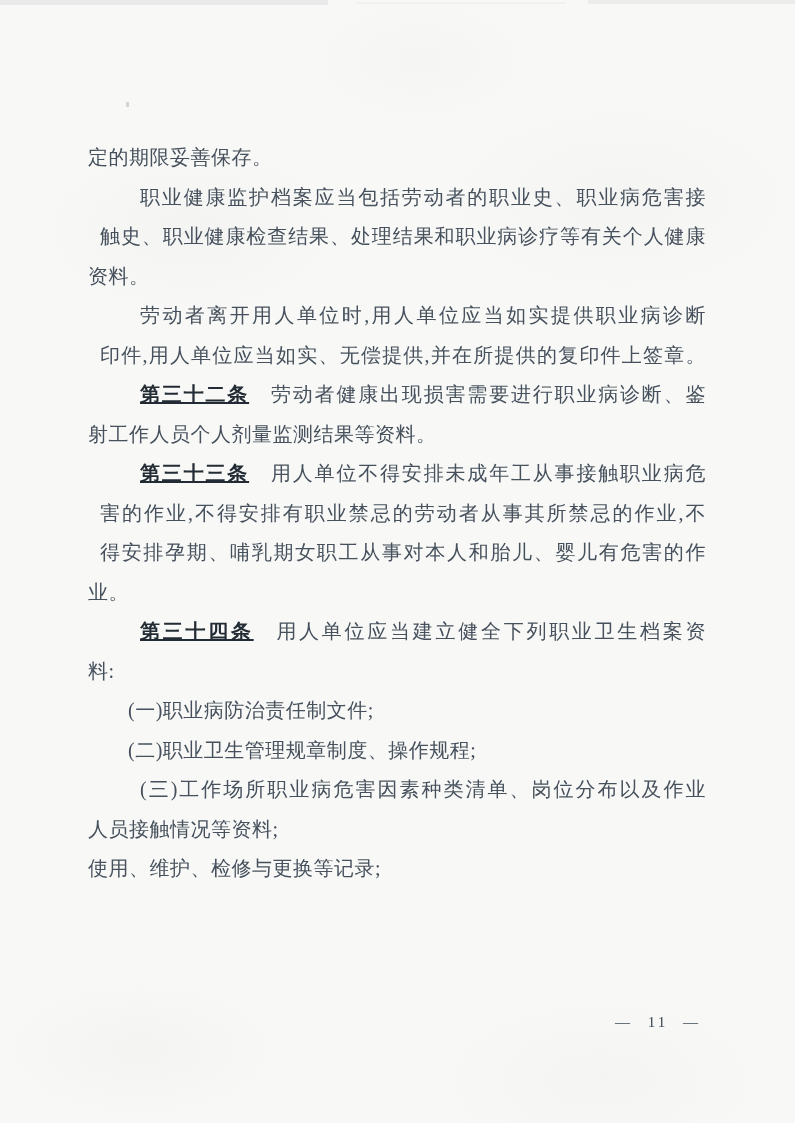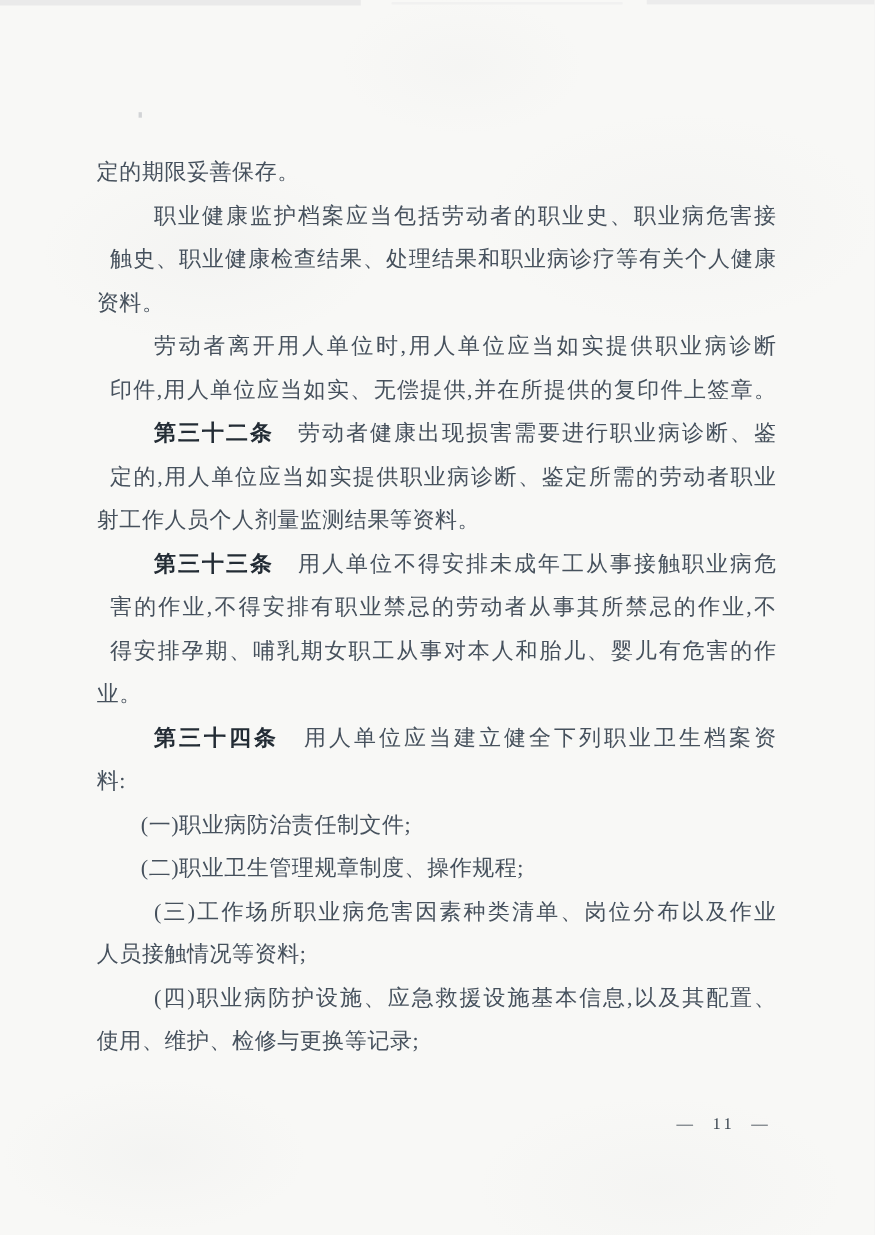--- a/index.html
+++ b/index.html
@@ -30,21 +30,21 @@
     position:absolute;left:88px;top:138px;width:618px;
     font-size:20px;color:#46515d;
     letter-spacing:0.5px;
   }
   .ln{
     height:39.5px;line-height:39.5px;
     white-space:normal;overflow:hidden;
   }
   .ind{text-indent:2em;}
   .j{text-align:justify;text-align-last:justify;text-justify:inter-character;margin-left:12px;}
-  .b{font-weight:bold;color:#232c35;}
+  .b{font-weight:bold;color:#232c35;text-decoration:underline;}
 
   .pagenum{
     position:absolute;right:122px;top:1014px;
     font-size:15px;color:#3c4751;letter-spacing:3px;word-spacing:8px;
     font-family:"Liberation Serif","DejaVu Serif",serif;
   }
 </style>
 </head>
 <body>
 
@@ -56,31 +56,29 @@
   <div class="speck"></div>
 
   <div class="textblock">
     <div class="ln">定的期限妥善保存。</div>
     <div class="ln ind j">职业健康监护档案应当包括劳动者的职业史、职业病危害接</div>
     <div class="ln j">触史、职业健康检查结果、处理结果和职业病诊疗等有关个人健康</div>
     <div class="ln">资料。</div>
     <div class="ln ind j">劳动者离开用人单位时,用人单位应当如实提供职业病诊断</div>
     <div class="ln j">印件,用人单位应当如实、无偿提供,并在所提供的复印件上签章。</div>
     <div class="ln ind j"><span class="b">第三十二条</span><span>　劳动者健康出现损害需要进行职业病诊断、鉴</span></div>
-    <div class="ln j">定的,用人单位应当如实提供职业病诊断、鉴定所需的劳动者职业</div>
     <div class="ln">射工作人员个人剂量监测结果等资料。</div>
     <div class="ln ind j"><span class="b">第三十三条</span><span>　用人单位不得安排未成年工从事接触职业病危</span></div>
     <div class="ln j">害的作业,不得安排有职业禁忌的劳动者从事其所禁忌的作业,不</div>
     <div class="ln j">得安排孕期、哺乳期女职工从事对本人和胎儿、婴儿有危害的作</div>
     <div class="ln">业。</div>
     <div class="ln ind j"><span class="b">第三十四条</span><span>　用人单位应当建立健全下列职业卫生档案资</span></div>
     <div class="ln">料:</div>
     <div class="ln ind">(一)职业病防治责任制文件;</div>
     <div class="ln ind">(二)职业卫生管理规章制度、操作规程;</div>
     <div class="ln ind j">(三)工作场所职业病危害因素种类清单、岗位分布以及作业</div>
     <div class="ln">人员接触情况等资料;</div>
-    <div class="ln ind j">(四)职业病防护设施、应急救援设施基本信息,以及其配置、</div>
     <div class="ln">使用、维护、检修与更换等记录;</div>
   </div>
 
   <div class="pagenum">— 11 —</div>
 
 </div>
 
 </body></html>

